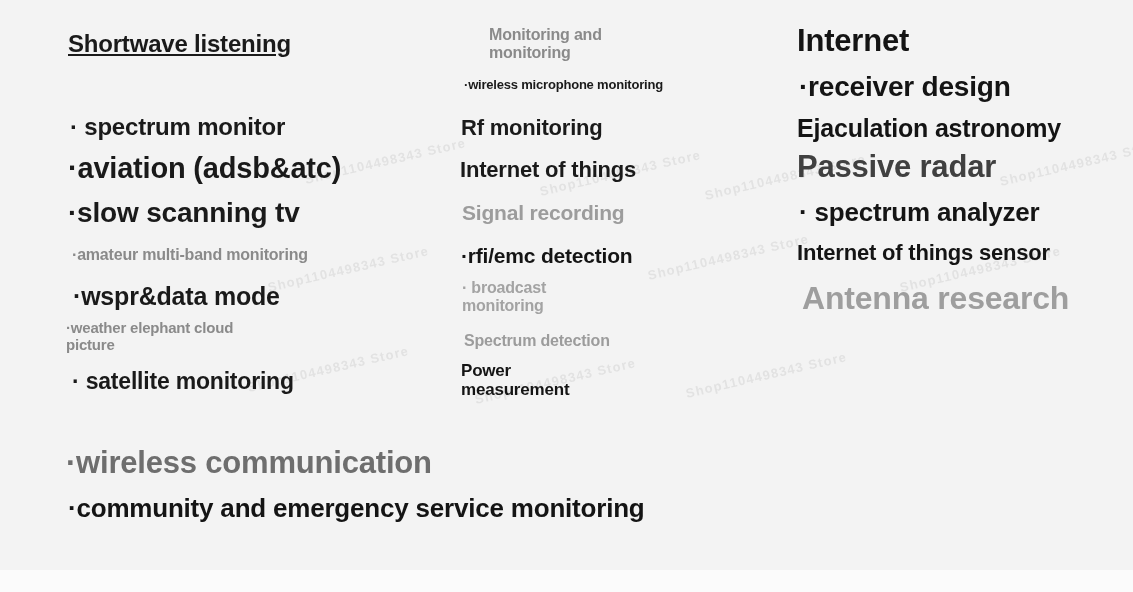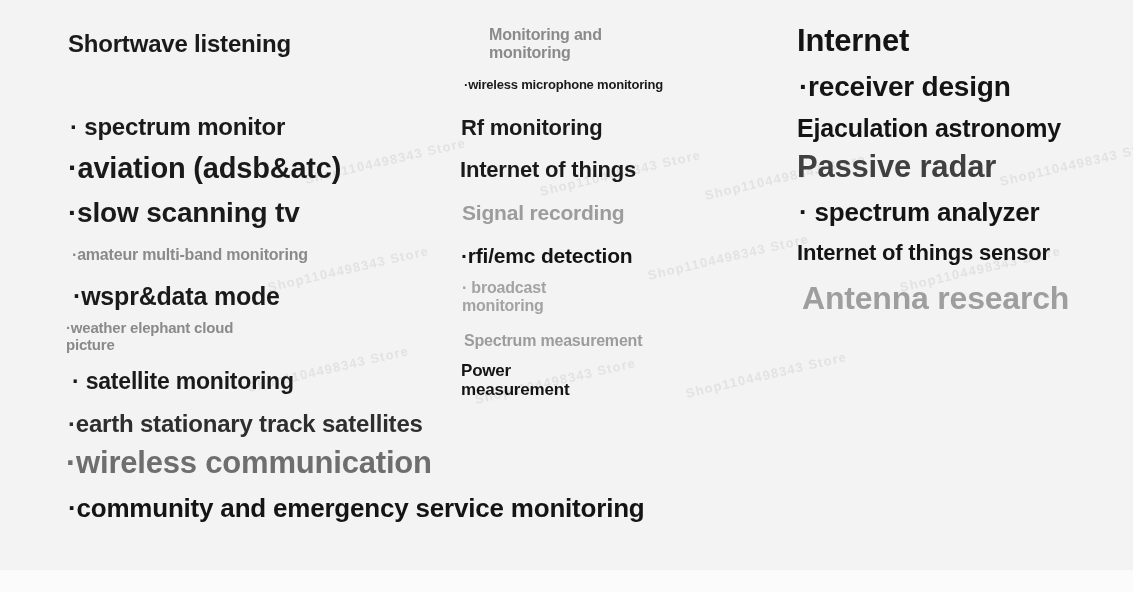--- a/index.html
+++ b/index.html
@@ -11,21 +11,21 @@
     font-family:"Liberation Sans",sans-serif;
   }
   .txt{
     position:absolute;
     font-weight:700;
     line-height:1.12;
     white-space:pre-line;
     letter-spacing:-0.2px;
   }
   
-  #l1 {left:68px;  top:31px;  font-size:24px; color:#1a1a1a;}
+  #l1 {left:68px;  top:31px;  font-size:24px; color:#1a1a1a;text-decoration:underline;}
   #l2 {left:70px;  top:78px;  font-size:15px; color:#1a1a1a;}
   #l3 {left:70px;  top:114px; font-size:24px; color:#1a1a1a;}
   #l4 {left:68px;  top:152px; font-size:29px; color:#1a1a1a;}
   #l5 {left:68px;  top:197px; font-size:28px; color:#1a1a1a;}
   #l6 {left:72px;  top:246px; font-size:16px; color:#8a8a8a;}
   #l7 {left:73px;  top:282px; font-size:25px; color:#1a1a1a;}
   #l8 {left:66px;  top:320px; font-size:15px; color:#8a8a8a;}
   #l9 {left:72px;  top:369px; font-size:23px; color:#1a1a1a;}
   #l10{left:68px;  top:411px; font-size:24px; color:#2e2e2e;}
   #l11{left:66px;  top:446px; font-size:31px; color:#6e6e6e;}
@@ -94,34 +94,33 @@
 
   <div class="txt" id="l1">Shortwave listening</div>
   <div class="txt" id="l3">· spectrum monitor</div>
   <div class="txt" id="l4">·aviation (adsb&amp;atc)</div>
   <div class="txt" id="l5">·slow scanning tv</div>
   <div class="txt" id="l6">·amateur multi-band monitoring</div>
   <div class="txt" id="l7">·wspr&amp;data mode</div>
   <div class="txt" id="l8">·weather elephant cloud
 picture</div>
   <div class="txt" id="l9">· satellite monitoring</div>
-  <div class="txt" id="l10">·earth stationary track satellites</div>
   <div class="txt" id="l11">·wireless communication</div>
   <div class="txt" id="l12">·community and emergency service monitoring</div>
 
   <div class="txt" id="m1">Monitoring and
 monitoring</div>
   <div class="txt" id="m2">·wireless microphone monitoring</div>
   <div class="txt" id="m3">Rf monitoring</div>
   <div class="txt" id="m4">Internet of things</div>
   <div class="txt" id="m5">Signal recording</div>
   <div class="txt" id="m6">·rfi/emc detection</div>
   <div class="txt" id="m7">· broadcast
 monitoring</div>
-  <div class="txt" id="m8">Spectrum measurement</div>
+  <div class="txt" id="m8">Spectrum detection</div>
   <div class="txt" id="m9">Power
 measurement</div>
 
   <div class="txt" id="r1">Internet</div>
   <div class="txt" id="r2">·receiver design</div>
   <div class="txt" id="r3">Ejaculation astronomy</div>
   <div class="txt" id="r4">Passive radar</div>
   <div class="txt" id="r5">· spectrum analyzer</div>
   <div class="txt" id="r6">Internet of things sensor</div>
   <div class="txt" id="r7">Antenna research</div>

